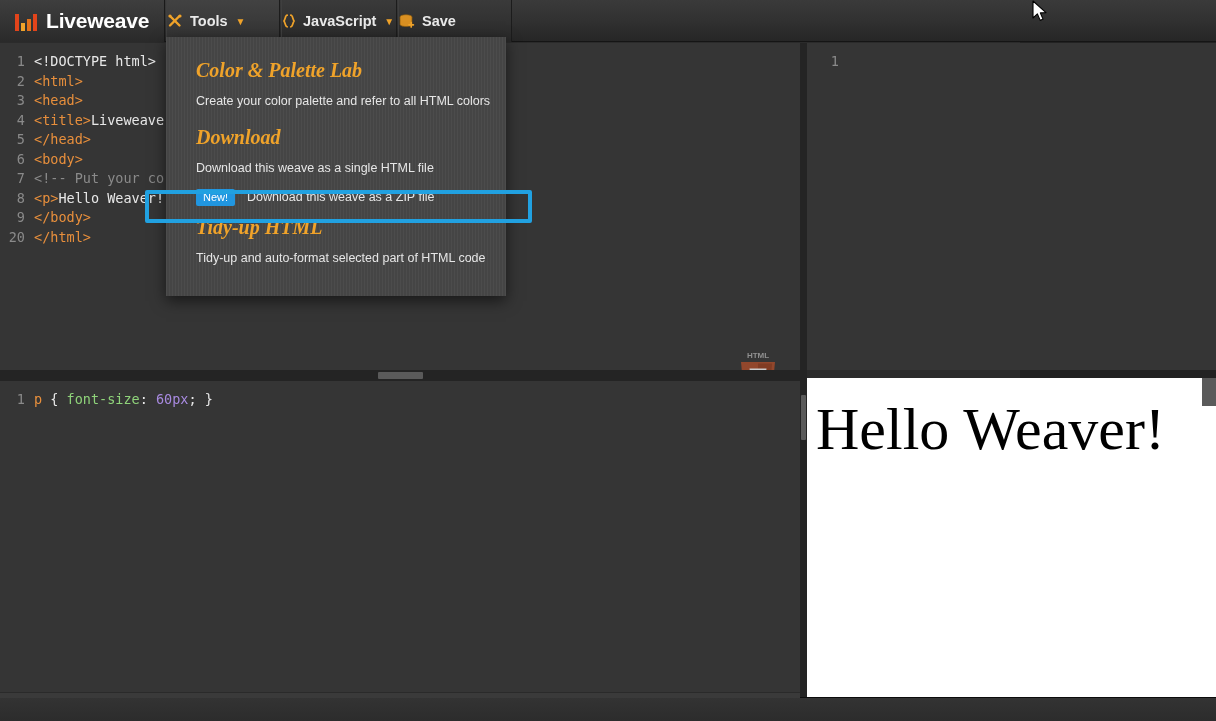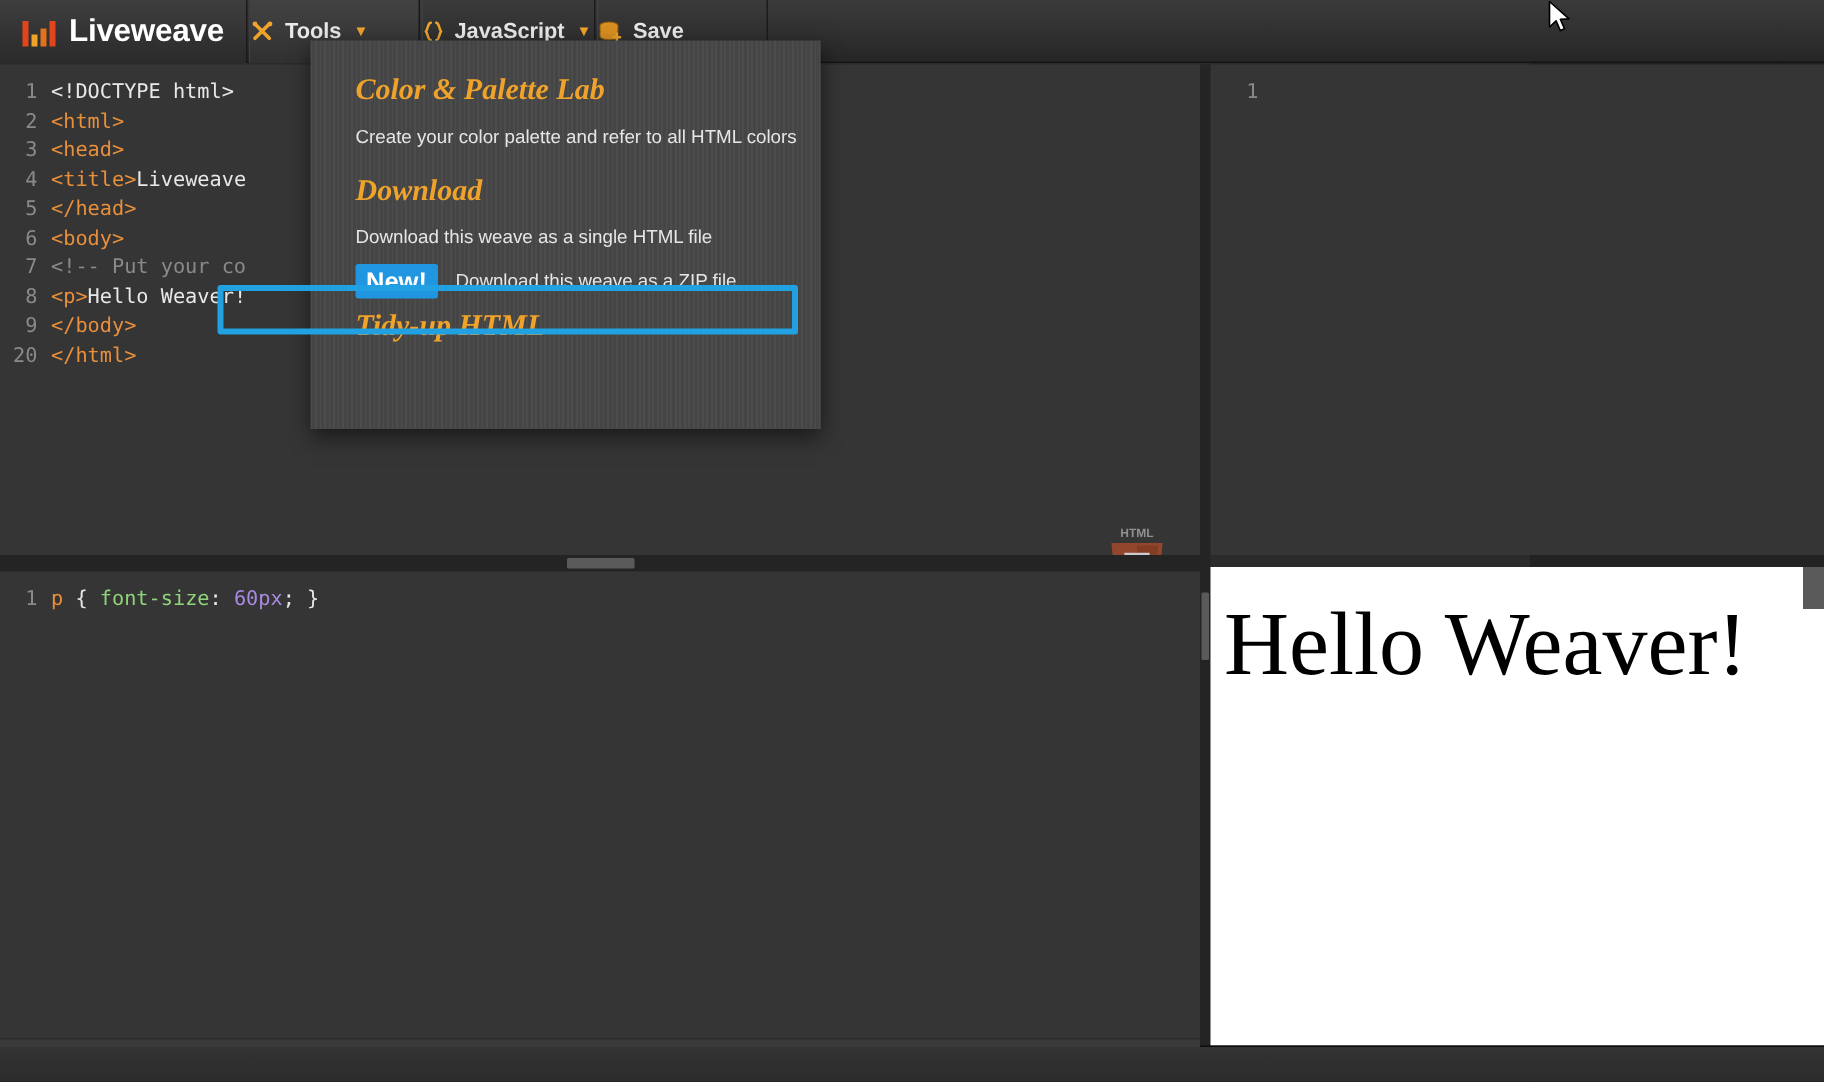--- a/index.html
+++ b/index.html
@@ -95,40 +95,39 @@
   
   #footer {
     position: absolute; left: 0; top: 697px; width: 1216px; height: 24px;
     background: linear-gradient(to bottom, #333 0%, #2c2c2c 100%);
     border-top: 1px solid #0c0c0c;
   }
   #footer-strip { position: absolute; left: 0; top: -6px; width: 800px; height: 6px; background: #3a3a3a; border-top: 1px solid #2a2a2a; }
 
   
   #tools-menu {
-    position: absolute; left: 166px; top: 27px; width: 340px; height: 259px;
+    position: absolute; left: 166px; top: 37px; width: 340px; height: 259px;
     background: repeating-linear-gradient(90deg, #4c4c4c 0px, #4c4c4c 1px, #454545 1px, #454545 3px);
     box-shadow: 0 5px 14px rgba(0,0,0,.55);
     padding: 22px 0 0 0;
     z-index: 20;
-    margin-left: 41px;
   }
   .menu-head {
     font-family: "Liberation Serif", serif; font-style: italic; font-weight: bold;
     color: #f0a32a; font-size: 20px; padding: 0 0 0 30px; cursor: pointer;
   }
   .menu-sub {
     color: #e6e6e6; font-size: 12.5px; padding: 12px 0 0 30px; cursor: pointer;
   }
   #menu-row-zip {
     position: relative; margin-top: 9px; padding: 0 0 0 30px;
     display: flex; align-items: center; gap: 12px; height: 26px; cursor: pointer;
   }
   .badge-new {
-    background: #2196e0; color: #fff; font-size: 17px; font-weight: bold;
+    background: #2196e0; color: #fff; font-size: 11px; font-weight: normal;
     padding: 3px 7px; border-radius: 2px; line-height: 1;
   }
   .zip-label { color: #e6e6e6; font-size: 12.5px; }
 
   
   #highlight-box {
     position: absolute; left: 145px; top: 190px; width: 387px; height: 33px;
     border: 4px solid #21a1e1; border-radius: 2px; z-index: 40; pointer-events: none;
   }
 
@@ -252,20 +251,21 @@
 
     <div class="menu-head" style="padding-top:18px">Download</div>
     <div class="menu-sub">Download this weave as a single HTML file</div>
 
     <div id="menu-row-zip">
       <span class="badge-new">New!</span>
       <span class="zip-label">Download this weave as a ZIP file</span>
     </div>
 
     <div class="menu-head" style="padding-top:6px">Tidy-up HTML</div>
+    <div class="menu-sub">Tidy-up and auto-format selected part of HTML code</div>
   </div>
 
   <div id="highlight-box"></div>
 
   <svg id="cursor" width="20" height="26" viewBox="0 0 20 26">
     <path d="M2 1 L2 18 L6.4 13.9 L9.2 20.4 L12 19.1 L9.3 12.9 L15 12.6 Z" fill="#ffffff" stroke="#000000" stroke-width="1.1" stroke-linejoin="round"></path>
   </svg>
 
 </div>
 

